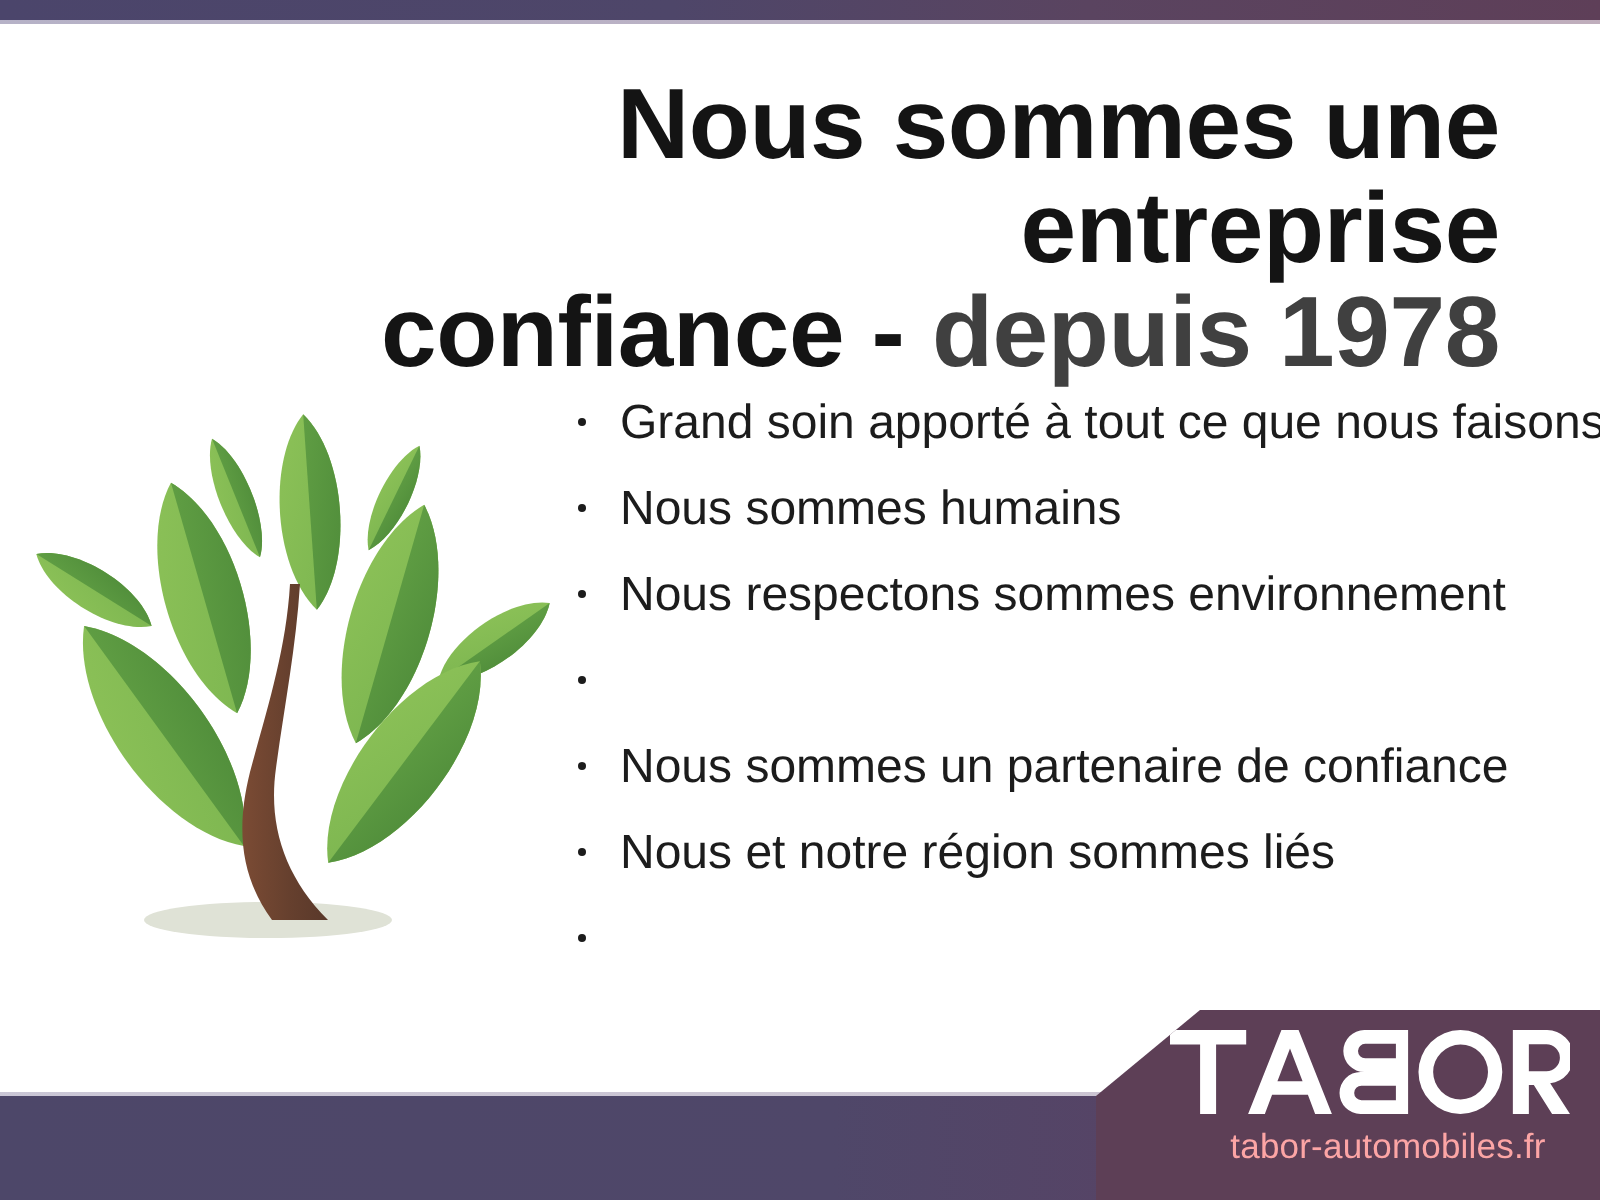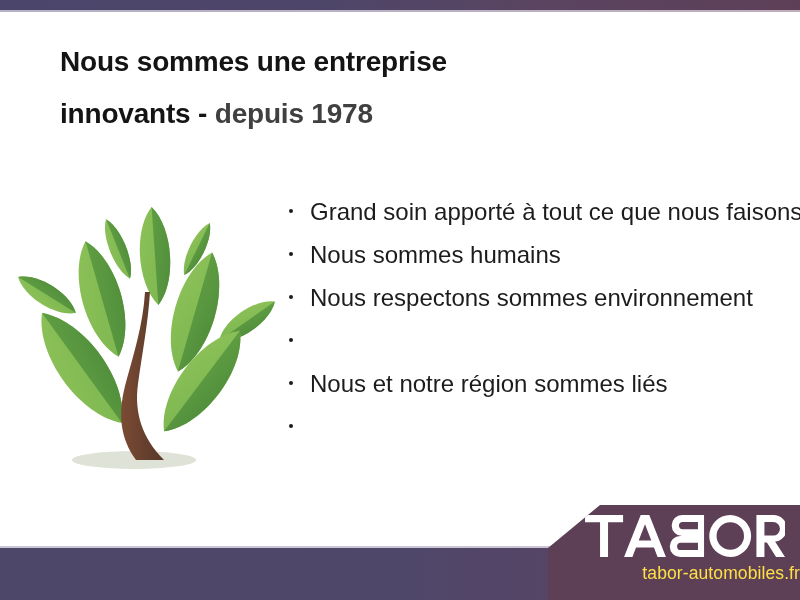--- a/index.html
+++ b/index.html
@@ -68,37 +68,37 @@
     font-weight: 400;
     letter-spacing: 1px;
     padding-left: 22px;
     height: 46px;
   }
   .logo-wordmark svg { display: block; margin: 0 auto; }
   .logo-url {
     position: absolute;
     left: 18px; right: 0;
     top: 58px;
-    text-align: right;
-    color: #fde047;
+    text-align: center;
+    color: #fca5a5;
     font-size: 17.5px;
     line-height: 20px;
     letter-spacing: .1px;
     padding-left: 22px;
   }
 
   
   .title-block {
     position: absolute;
     left: 60px;
     top: 36px;
     width: 690px;
-    text-align: left;
+    text-align: right;
     font-weight: bold;
-    font-size: 28px;
+    font-size: 50px;
     line-height: 52px;
     color: #141414;
     letter-spacing: -0.2px;
   }
   .title-accent { color: #404040; }
 
   
   .bullets {
     position: absolute;
     left: 286px;
@@ -210,40 +210,44 @@
       </g>
 
       <path d="M131,104 C129,138 119,168 111,198 C104,226 106,250 122,272
                L150,272 C128,250 120,224 124,196 C128,166 134,136 136,104 Z" fill="url(#trk)"></path>
     </svg>
   </div>
 
   <div class="title-block">
     <div>Nous sommes une entreprise</div>
     <div>
-      <span>innovants -</span>
+      <span>confiance -</span>
       <span class="title-accent">depuis 1978</span>
     </div>
   </div>
 
   <ul class="bullets">
     <li>
       <span class="dot"></span>
       <span>Grand soin apporté à tout ce que nous faisons</span>
     </li>
     <li>
       <span class="dot"></span>
       <span>Nous sommes humains</span>
     </li>
     <li>
       <span class="dot"></span>
       <span>Nous respectons sommes environnement</span>
     </li>
     <li>
       <span class="dot"></span>
+    </li>
+    <li>
+      <span class="dot"></span>
+      <span>Nous sommes un partenaire de confiance</span>
     </li>
     <li>
       <span class="dot"></span>
       <span>Nous et notre région sommes liés</span>
     </li>
     <li>
       <span class="dot"></span>
     </li>
   </ul>
 

